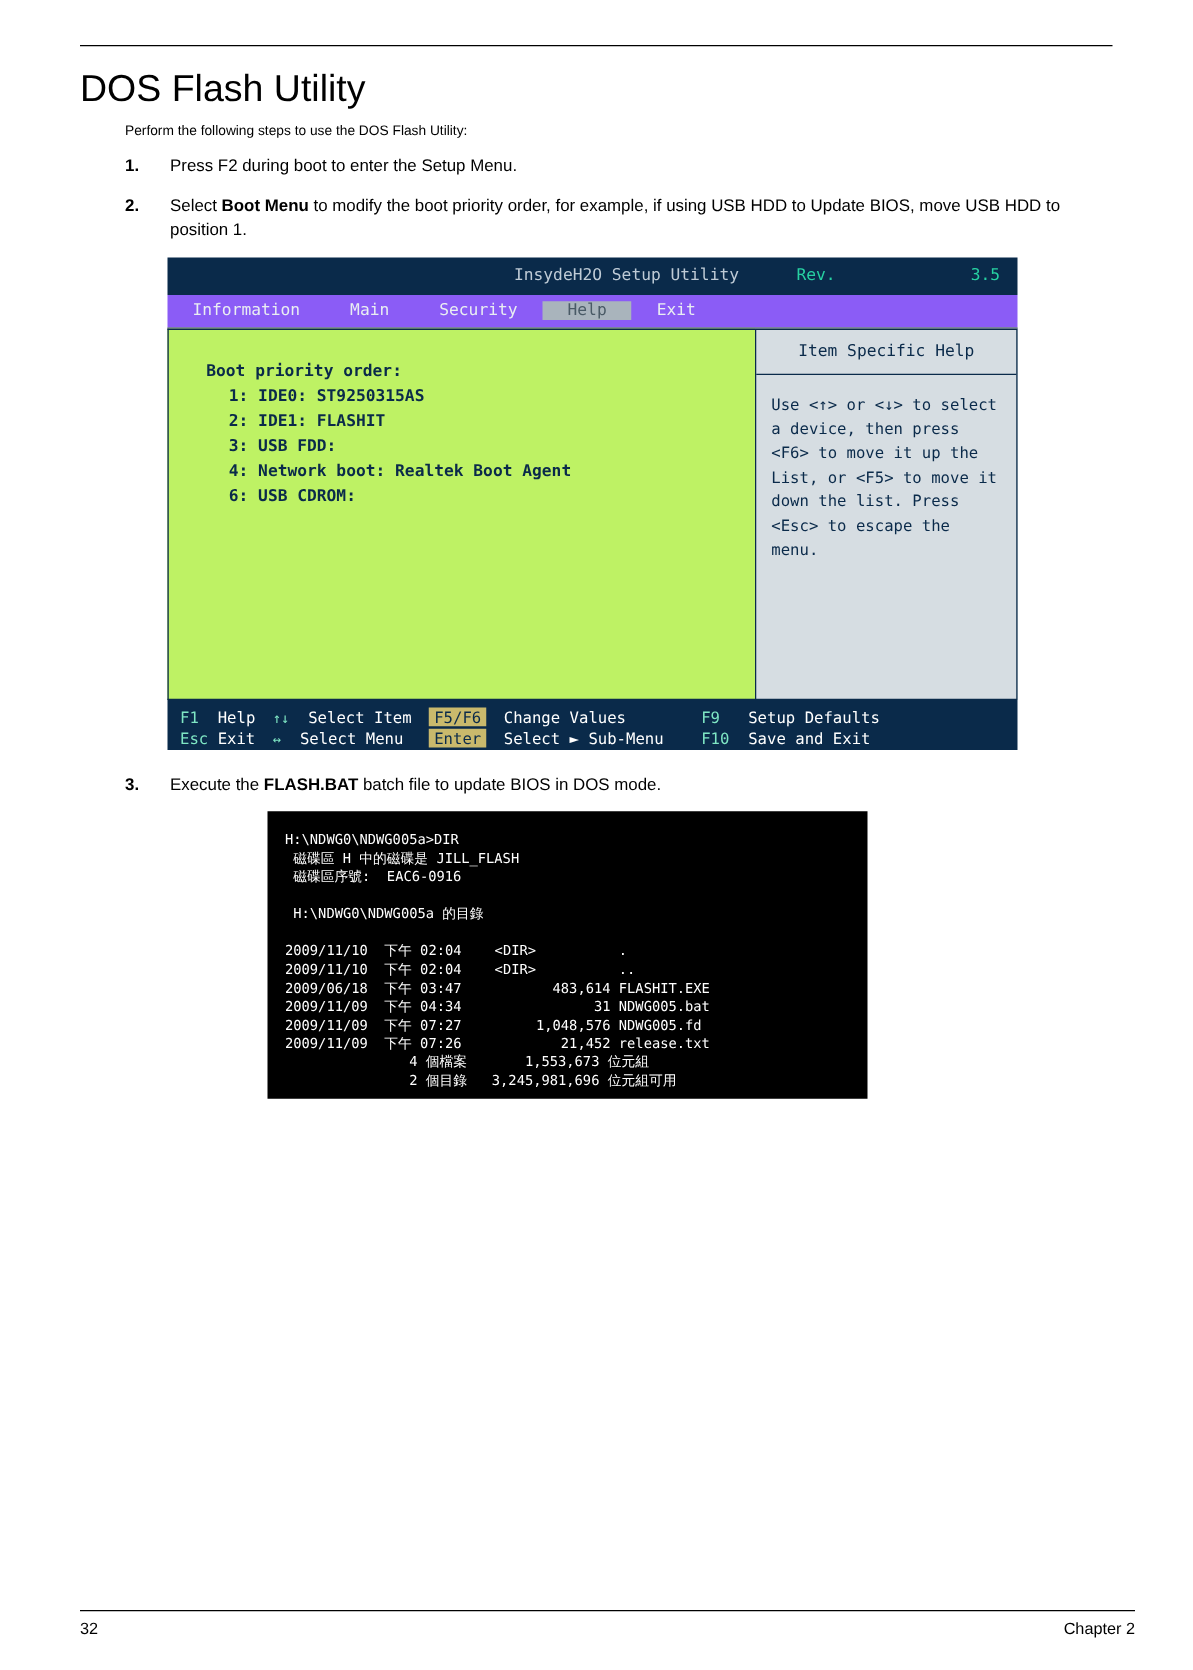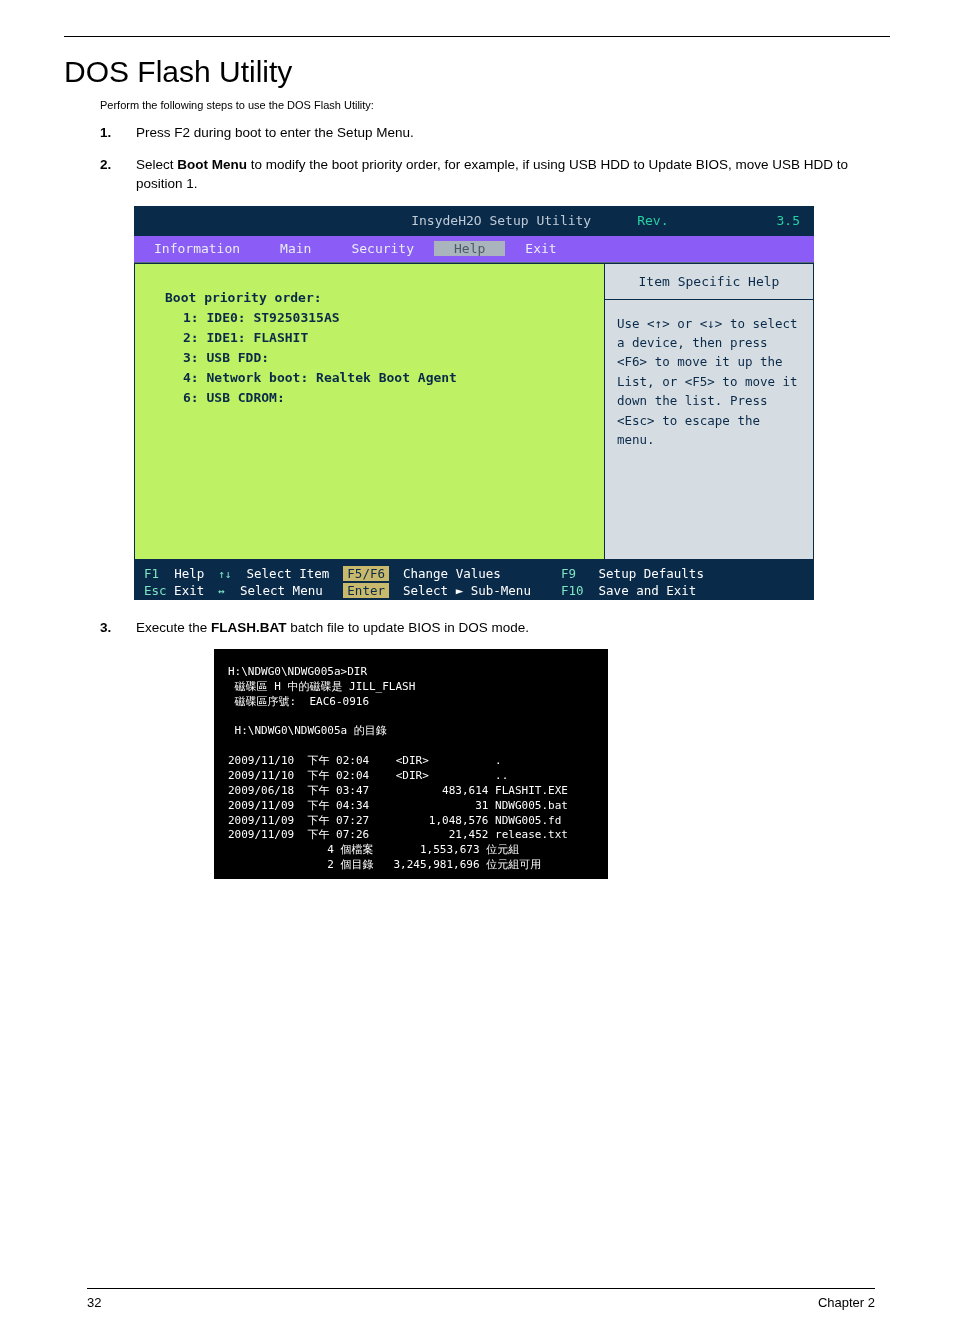--- a/index.html
+++ b/index.html
@@ -31,23 +31,23 @@
   .bios-right .help-h { text-align: center; padding: 10px 6px; border-bottom: 1px solid #0a2a4a; }
   .bios-right .help-b { padding: 14px 12px; font-size: 12.5px; line-height: 1.55; }
   .bios-foot { background: #0a2a4a; height: 40px; color: #fff; display: flex; align-items: flex-end; font-size: 12.5px; gap: 0; padding: 0 10px; }
   .bios-foot .col { display: flex; flex-direction: column; line-height: 1.35; }
   .bios-foot .fk { color: #7fe6c4; }
   .bios-foot .sp { width: 14px; }
   .bios-foot .arrow { font-size: 11px; }
   .bios-foot .f56 { background: #c9b96c; color: #0a2a4a; padding: 0 4px; }
 
   
-  .dos { width: 394px; height: 230px; margin: 4px 0 0 150px; background: #000; color: #fff; font-family: "Lucida Console", Consolas, monospace; font-size: 11px; padding: 16px 14px; white-space: pre; line-height: 1.35; overflow: hidden; }
+  .dos { width: 480px; height: 230px; margin: 4px 0 0 150px; background: #000; color: #fff; font-family: "Lucida Console", Consolas, monospace; font-size: 11px; padding: 16px 14px; white-space: pre; line-height: 1.35; overflow: hidden; }
 
-  .footer { position: absolute; bottom: 26px; left: 64px; right: 79px; margin-left: 23px; }
+  .footer { position: absolute; bottom: 26px; left: 64px; right: 46px; }
   .foot-rule { border: none; border-top: 1px solid #000; margin-bottom: 6px; }
   .foot-row { display: flex; justify-content: space-between; font-size: 13px; }
 </style>
 </head>
 <body>
 
 <div class="page">
   <hr class="top-rule">
   <h1>DOS Flash Utility</h1>
   <p class="intro">Perform the following steps to use the DOS Flash Utility:</p>

